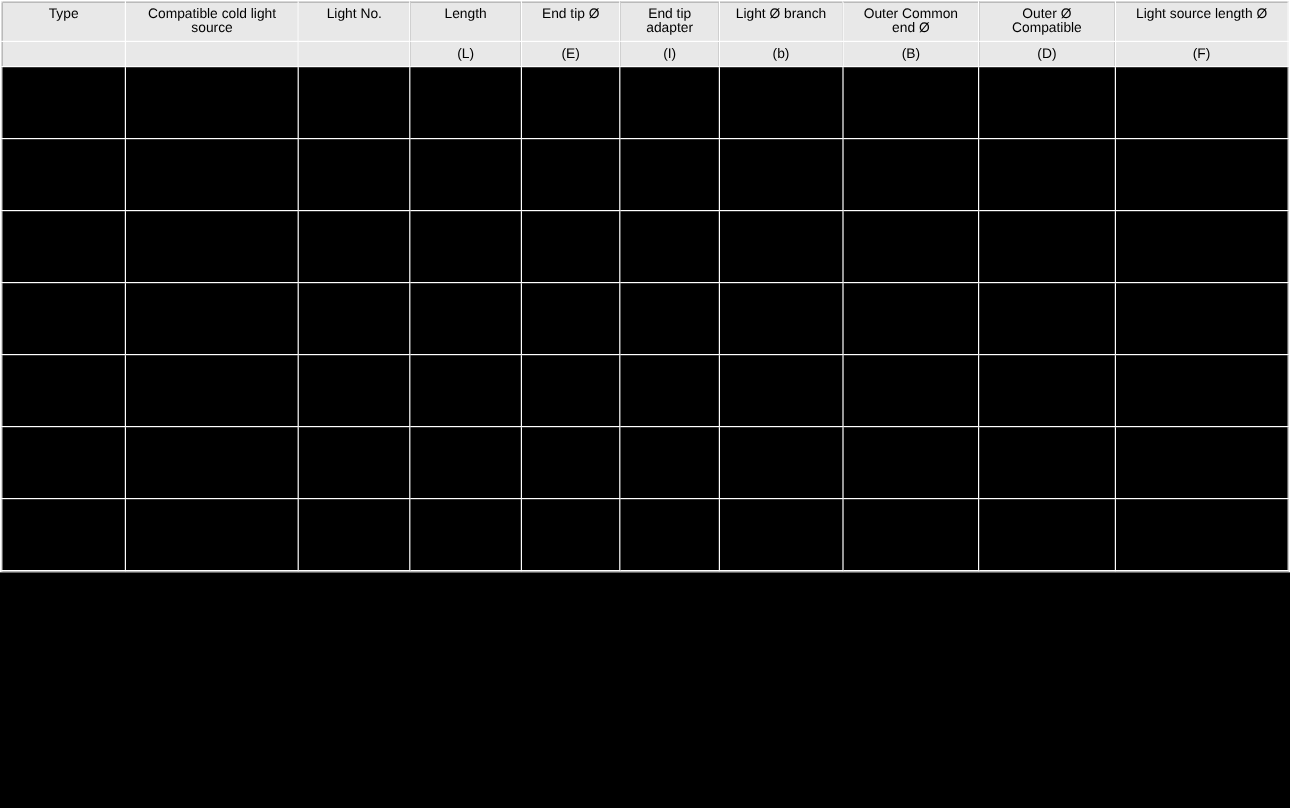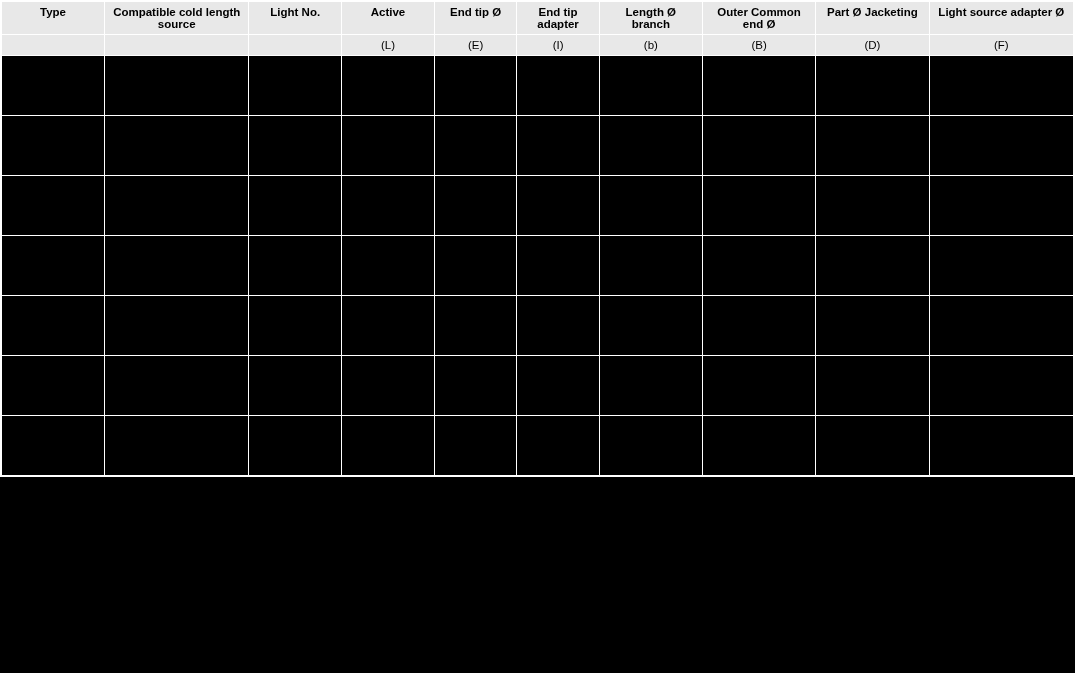--- a/index.html
+++ b/index.html
@@ -30,21 +30,21 @@
 
     th, td {
       border: 1px solid #fff;
       color: #000;
       vertical-align: top;
       padding: 4px 6px;
     }
 
     thead tr:first-child th {
       background: #e8e8e8;
-      font-weight: bold;
+      font-weight: normal;
       font-size: 11.5px;
       color: #000;
       vertical-align: top;
     }
 
     thead tr:nth-child(2) th {
       background: #e8e8e8;
       font-weight: normal;
       font-size: 11.5px;
       color: #000;
@@ -81,29 +81,29 @@
       <col class="col-endtip">
       <col class="col-endtiplen">
       <col class="col-branch">
       <col class="col-common">
       <col class="col-outer">
       <col class="col-lightsrc">
     </colgroup>
     <thead>
       <tr>
         <th>Type</th>
-        <th>Compatible cold length source</th>
+        <th>Compatible cold light source</th>
         <th>Light No.</th>
-        <th>Active</th>
+        <th>Length</th>
         <th>End tip Ø</th>
         <th>End tip adapter</th>
-        <th>Length Ø branch</th>
+        <th>Light Ø branch</th>
         <th>Outer Common end  Ø</th>
-        <th>Part Ø Jacketing</th>
-        <th>Light source adapter Ø</th>
+        <th>Outer Ø Compatible</th>
+        <th>Light source length Ø</th>
       </tr>
       <tr>
         <th></th>
         <th></th>
         <th></th>
         <th>(L)</th>
         <th>(E)</th>
         <th>(I)</th>
         <th>(b)</th>
         <th>(B)</th>

